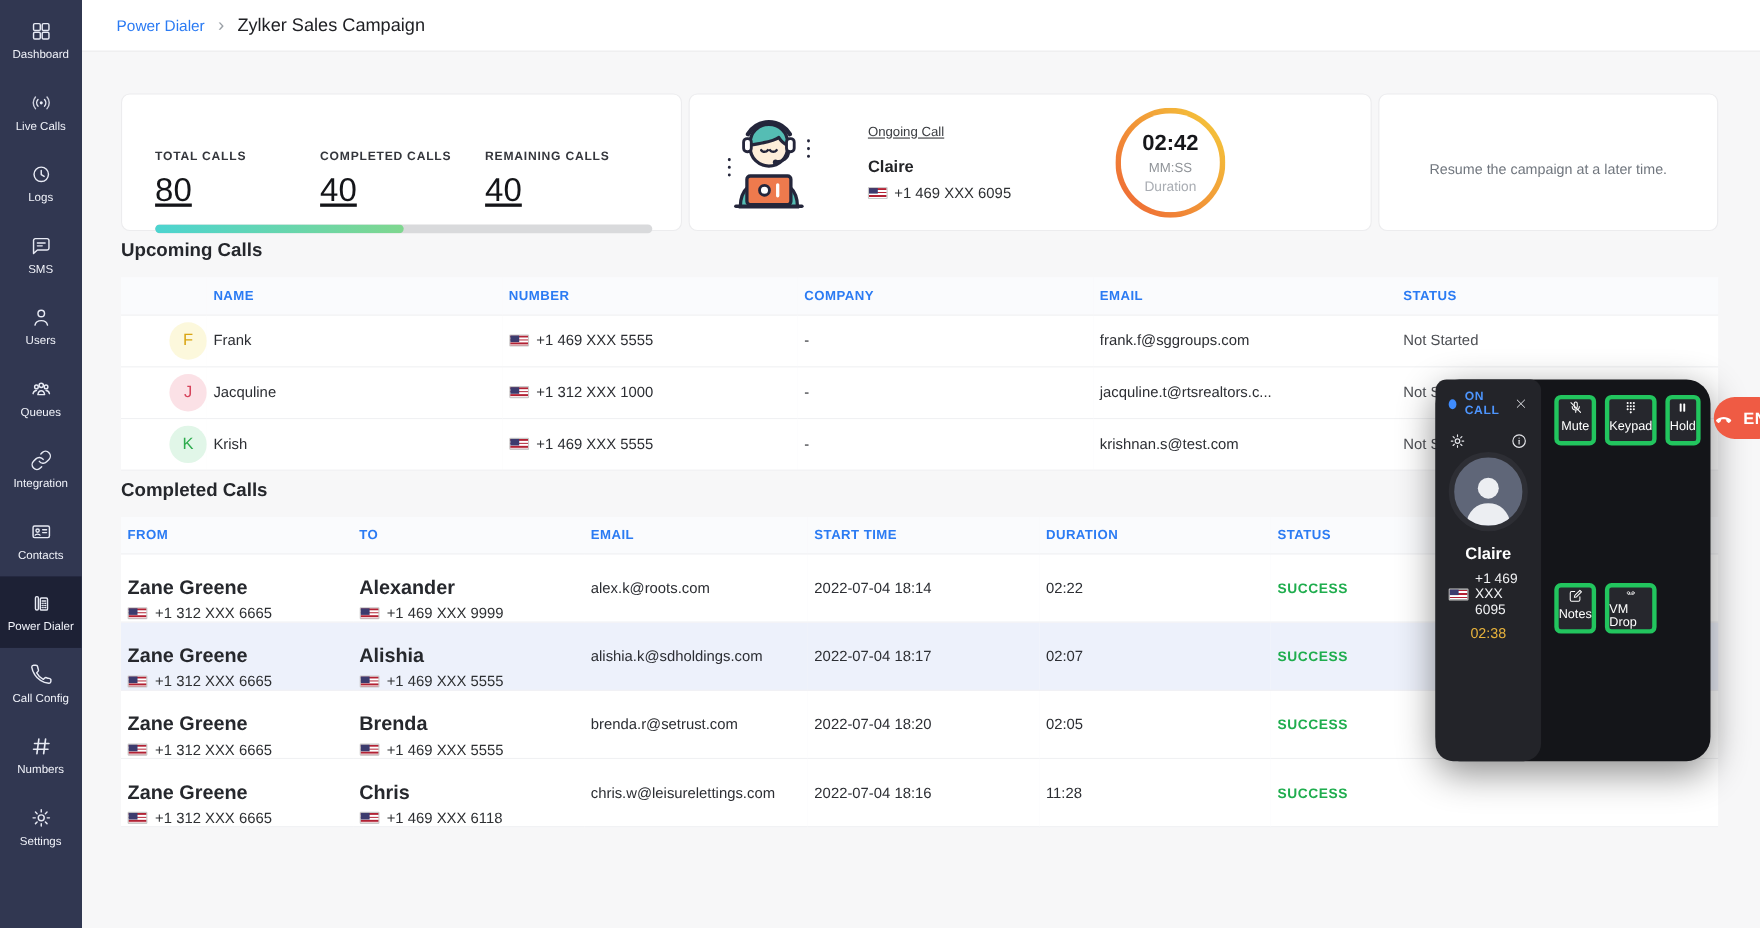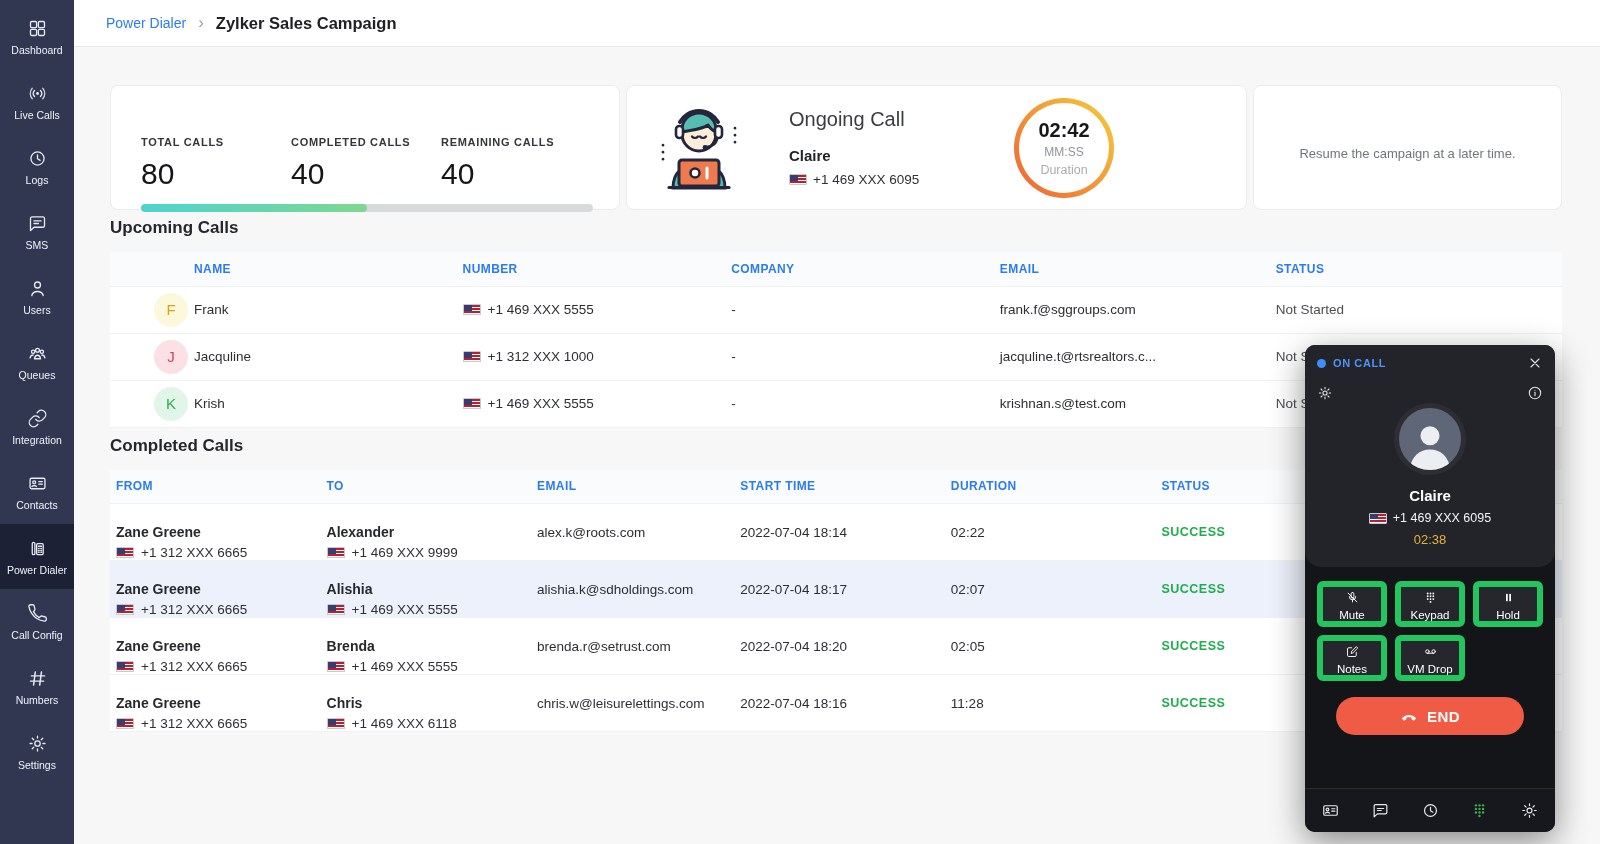--- a/index.html
+++ b/index.html
@@ -9,40 +9,40 @@
   .sidebar { position:fixed; left:0; top:0; width:74px; height:844px; background:#313751; z-index:5; display:flex; flex-direction:column; padding-top:4px; }
   .side-item { height:65px; display:flex; flex-direction:column; align-items:center; justify-content:center; gap:5px; color:#e7eaf4; cursor:pointer; }
   .side-item svg { width:21px; height:21px; stroke:#e7eaf4; fill:none; stroke-width:1.5; stroke-linecap:round; stroke-linejoin:round; }
   .side-item .lbl { font-size:10.5px; color:#f0f2f9; }
   .side-item.active { background:#1d2135; }
 
   
   .topbar { position:fixed; left:74px; top:0; right:0; height:47px; background:#fff; border-bottom:1px solid #e9e9ea; display:flex; align-items:center; padding-left:32px; z-index:2; }
   .crumb-link { color:#2b7bf3; font-size:14px; cursor:pointer; }
   .crumb-sep { color:#9aa0a6; font-size:17px; margin:0 12px; }
-  .crumb-current { color:#202125; font-size:16.5px;font-weight:bold; }
+  .crumb-current { color:#202125; font-size:16.5px; }
 
   
   .main { position:absolute; left:74px; top:47px; right:0; bottom:0; background:#f7f7f8; padding:38px 38px 0 36px; }
 
   .cards-row { display:flex; gap:6px; height:125px; }
   .card { background:#fff; border:1px solid #ececee; border-radius:8px; }
 
   .stats-card { width:510px; padding:22px 28px 0 30px; }
   .stats-cols { display:flex; }
   .stat { width:160px; }
   .stat-label { font-size:11px; font-weight:bold; letter-spacing:.7px; color:#34363c;margin-top:28px; }
-  .stat-value { font-size:30px; color:#141519; margin-top:9px; }
+  .stat-value { font-size:30px; color:#141519; margin-top:9px;text-decoration:underline; }
   .progress-track { margin-top:13px; width:452px; height:8px; border-radius:4px; background:#d9dadc; overflow:hidden; }
   .progress-fill { height:100%; border-radius:4px; background:linear-gradient(90deg,#4cd4d0,#7fd78f); }
 
   .ongoing-card { flex:1; display:flex; align-items:center; padding:0 24px; }
   .agent-illo { width:96px; height:96px; flex:none; }
   .ongoing-text { margin-left:42px; width:225px; }
-  .ongoing-title { font-size:20px; color:#3a3c40; }
+  .ongoing-title { font-size:12px; color:#3a3c40;text-decoration:underline; }
   .ongoing-name { font-size:15px; font-weight:bold; color:#232427; margin-top:16px; }
   .ongoing-number { font-size:13.5px; color:#2e3033; margin-top:8px; display:flex; align-items:center; gap:6px; }
   .timer-ring { width:100px; height:100px; border-radius:50%; border:5px solid transparent; margin-right:108px;
     background:linear-gradient(#fff,#fff) padding-box, linear-gradient(50deg,#ee6134,#f5ce3b) border-box;
     display:flex; flex-direction:column; align-items:center; justify-content:center; }
   .timer-time { font-size:20px; font-weight:bold; color:#16171b; }
   .timer-unit { font-size:12px; color:#8f9398; margin-top:3px; }
   .timer-cap  { font-size:12.5px; color:#a9adb3; margin-top:4px; }
 
   .pause-card { width:338px; display:flex; flex-direction:column; align-items:center; justify-content:center; padding:0 20px; }
@@ -68,48 +68,48 @@
   .col-avatar { width:78px; }
   .avatar { width:34px; height:34px; border-radius:50%; display:flex; align-items:center; justify-content:center; font-size:15px; margin-left:38px; }
   .avatar.yellow { background:#fcf8dc; color:#d9a514; }
   .avatar.pink   { background:#fbe1e6; color:#d6435b; }
   .avatar.green  { background:#e1f6e8; color:#2eac4e; }
   .num-cell { display:flex; align-items:center; gap:7px; }
 
   .completed-table { margin-top:14px; }
   .completed-table td { height:57px; vertical-align:middle; }
   .completed-table tr.highlight td { background:#edf1fb; }
-  .p-name { font-weight:bold; font-size:14px; color:#26282d;margin-top:20px; }
+  .p-name { font-weight:bold; font-size:18px; color:#26282d;margin-top:20px; }
   .p-num { margin-top:5px; display:flex; align-items:center; gap:7px; font-size:13.5px; color:#2e3033; }
   .status-success { color:#1fad4e; font-weight:bold; font-size:12.5px; letter-spacing:.5px; }
   .status-muted { color:#4c4e53; }
 
   .flag { width:18px; height:11px; flex:none; display:inline-block; position:relative; border:1px solid #c9c9c9; border-radius:1px;
     background:repeating-linear-gradient(#b22234 0 1.6px,#fff 1.6px 3.2px); }
   .flag::before { content:""; position:absolute; left:0; top:0; width:8px; height:5.5px; background:#3c3b6e; }
 
   
-  .widget { position:fixed; left:1305px; top:345px; width:250px; height:487px; background:#141519; border-radius:10px;
-    box-shadow:0 10px 34px rgba(0,0,0,.45); z-index:10; color:#fff; display:flex; flex-direction:column; }
+  .widget { position:fixed; left:1305px; top:345px; width:250px; height:347px; background:#141519; border-radius:22px;
+    box-shadow:0 10px 34px rgba(0,0,0,.45); z-index:10; color:#fff; display:flex; flex-direction:row; }
   .widget-panel { background:#232429; border-radius:10px 10px 16px 16px; padding:10px 12px 20px; }
   .widget-head { display:flex; align-items:center; }
   .oncall-dot { width:9px; height:9px; border-radius:50%; background:#3f8cfd; margin-right:7px; }
   .oncall-text { color:#4d95fd; font-size:11px; font-weight:bold; letter-spacing:.6px; }
   .w-icon { width:16px; height:16px; stroke:#e4e5e9; fill:none; stroke-width:1.6; stroke-linecap:round; stroke-linejoin:round; cursor:pointer; }
   .widget-head .close { margin-left:auto; }
   .widget-row2 { display:flex; justify-content:space-between; margin-top:14px; }
   .w-avatar { width:72px; height:72px; border-radius:50%; margin:2px auto 0; background:#5f6678; border:5px solid #2d2e34;
     display:flex; align-items:flex-end; justify-content:center; overflow:hidden; }
   .w-avatar svg { width:52px; height:52px; fill:#eceef2; }
   .w-name { text-align:center; font-size:15px; font-weight:bold; margin-top:12px; }
   .w-number { display:flex; justify-content:center; align-items:center; gap:6px; font-size:12.5px; margin-top:7px; color:#f2f3f5; }
   .w-timer { text-align:center; font-size:13px; color:#e7b23c; margin-top:7px; }
 
   .widget-btns { padding:14px 12px 0; display:grid; grid-template-columns:repeat(3,1fr); gap:8px; }
-  .wbtn { background:#26272d; border:6px solid #22c55e; border-radius:6px; height:46px; display:flex; flex-direction:column; align-items:center; justify-content:flex-end; gap:4px; cursor:pointer; }
+  .wbtn { background:#26272d; border:4px solid #22c55e; border-radius:6px; height:46px; display:flex; flex-direction:column; align-items:center; justify-content:flex-start; gap:4px; cursor:pointer; }
   .wbtn svg { width:15px; height:15px; stroke:#fff; fill:none; stroke-width:1.5; stroke-linecap:round; stroke-linejoin:round; }
   .wbtn svg .fillpart { fill:#fff; stroke:none; }
   .wbtn .wlbl { font-size:11.5px; color:#fff; }
 
   .end-btn { margin:16px auto 0; width:188px; height:38px; border:none; border-radius:19px; background:#ef5b44; color:#fff;
     font-size:15px; font-weight:bold; letter-spacing:.5px; display:flex; align-items:center; justify-content:center; gap:9px; cursor:pointer; font-family:inherit; }
   .end-btn svg { width:18px; height:18px; }
 
   .widget-footer { margin-top:auto; height:44px; border-top:1px solid #2b2c32; background:#17181d; border-radius:0 0 10px 10px;
     display:flex; align-items:center; justify-content:space-between; padding:0 16px; }

